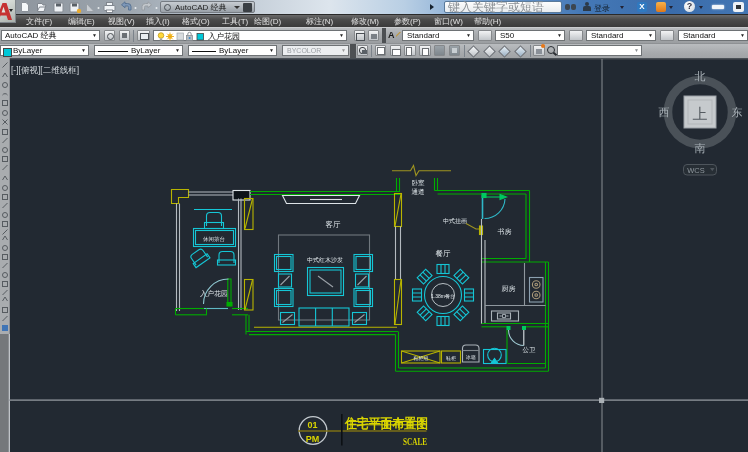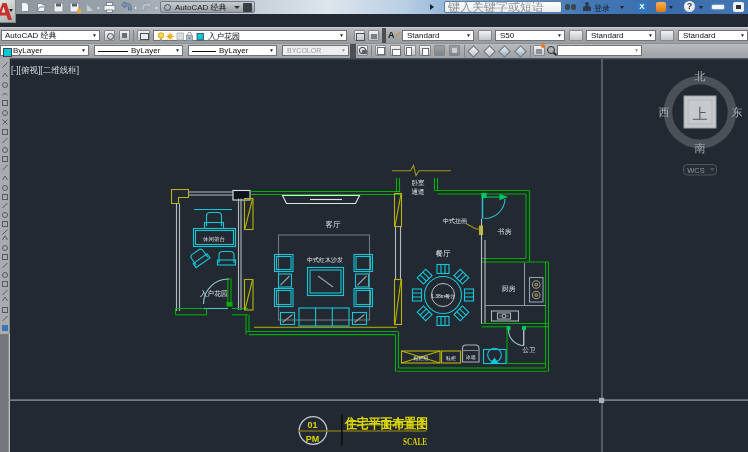--- a/index.html
+++ b/index.html
@@ -89,20 +89,34 @@
     <div class="abs" style="left:684px;top:1px;width:11px;height:11px;background:radial-gradient(circle at 35% 30%,#fdfdfd,#cfd6dd);border-radius:6px;color:#334;font-size:9px;line-height:11px;text-align:center;font-weight:bold">?</div>
     <div class="abs" style="left:699px;top:6px;width:0;height:0;border-left:2px solid transparent;border-right:2px solid transparent;border-top:3px solid #223"></div>
 
     <div class="abs" style="left:712px;top:5px;width:12px;height:4px;background:#f2f6fa;border-radius:1px;box-shadow:0 0 2px #fff"></div>
 
     <div class="abs" style="left:733px;top:2px;width:11px;height:10px;background:#eef2f6;border-radius:2px">
         <span style="position:absolute;left:3px;top:3px;width:5px;height:4px;background:#30353a"></span>
       </div>
   </div>
 
+  <div id="menubar" class="abs">
+    <span style="left:26px">文件(F)</span>
+    <span style="left:68px">编辑(E)</span>
+    <span style="left:108px">视图(V)</span>
+    <span style="left:146px">插入(I)</span>
+    <span style="left:182px">格式(O)</span>
+    <span style="left:222px">工具(T)</span>
+    <span style="left:254px">绘图(D)</span>
+    <span style="left:306px">标注(N)</span>
+    <span style="left:351px">修改(M)</span>
+    <span style="left:394px">参数(P)</span>
+    <span style="left:434px">窗口(W)</span>
+    <span style="left:474px">帮助(H)</span>
+  </div>
 
   <div id="tbar2" class="abs tbar">
 
     <div class="combo" style="left:1px;top:2px;width:99px"><span style="margin-left:3px">AutoCAD 经典</span><span class="arr">▼</span></div>
     <div class="ticon" style="left:104px;top:2px">
         <span style="position:absolute;left:2px;top:2px;width:5px;height:5px;border:1.5px solid #4a4f54;border-radius:4px"></span>
       </div>
     <div class="ticon" style="left:119px;top:2px">
         <span style="position:absolute;left:2px;top:2px;width:5px;height:5px;background:#6a6f74"></span>
       </div>

